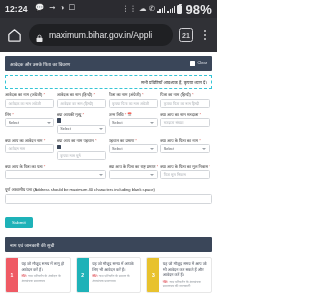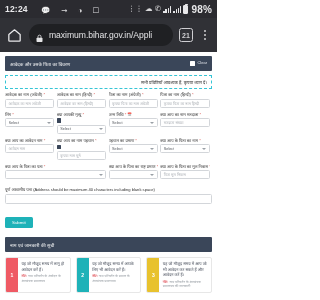--- a/index.html
+++ b/index.html
@@ -11,24 +11,24 @@
   }
   #screen { position: relative; width: 217px; height: 300px; background: #fff; }
 
   
   .statusbar {
     height: 18px; background: #2b2b30; color: #e8e8ea;
     display: flex; align-items: center; padding: 0 5px;
     font-size: 8px; letter-spacing: .2px;
   }
   .sb-clock { font-size: 8.5px; font-weight: 600; margin-right: 4px; }
-  .sb-left { display: flex; align-items: flex-end; gap: 10px; flex: 1; }
+  .sb-left { display: flex; align-items: flex-start; gap: 4px; flex: 1; }
   .sb-right { display: flex; align-items: center; gap: 2px; }
   .sb-ico { display: inline-block; opacity: .92; line-height: 1; font-size: 7.5px; }
-  .sb-batt { font-size: 10px; font-weight: 600; margin-left: 1px; }
+  .sb-batt { font-size: 13px; font-weight: 600; margin-left: 1px; }
   .bars { display: inline-flex; align-items: flex-end; gap: .7px; height: 8px; }
   .bars i { display: block; width: 1.5px; background: #e8e8ea; border-radius: .3px; }
   .bars i:nth-child(1){height:2.5px}.bars i:nth-child(2){height:4px}
   .bars i:nth-child(3){height:5.5px}.bars i:nth-child(4){height:7.5px}
   .battico {
     width: 5px; height: 9px; border: 1px solid #e8e8ea; border-radius: 1px;
     position: relative; background: #e8e8ea;
   }
   .battico::after {
     content:""; position:absolute; top:-2px; left:1px; width:3px; height:1.2px;

